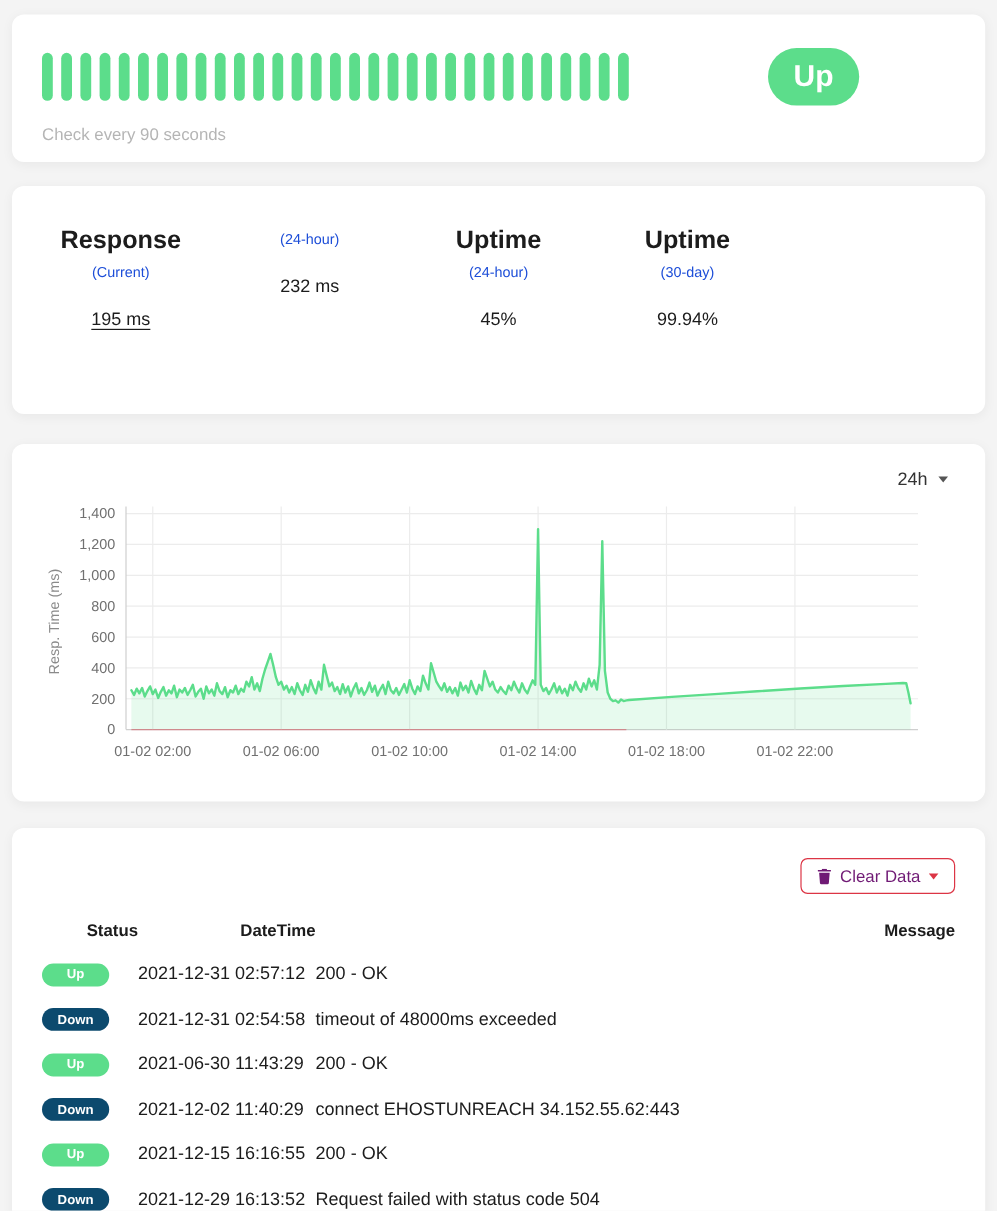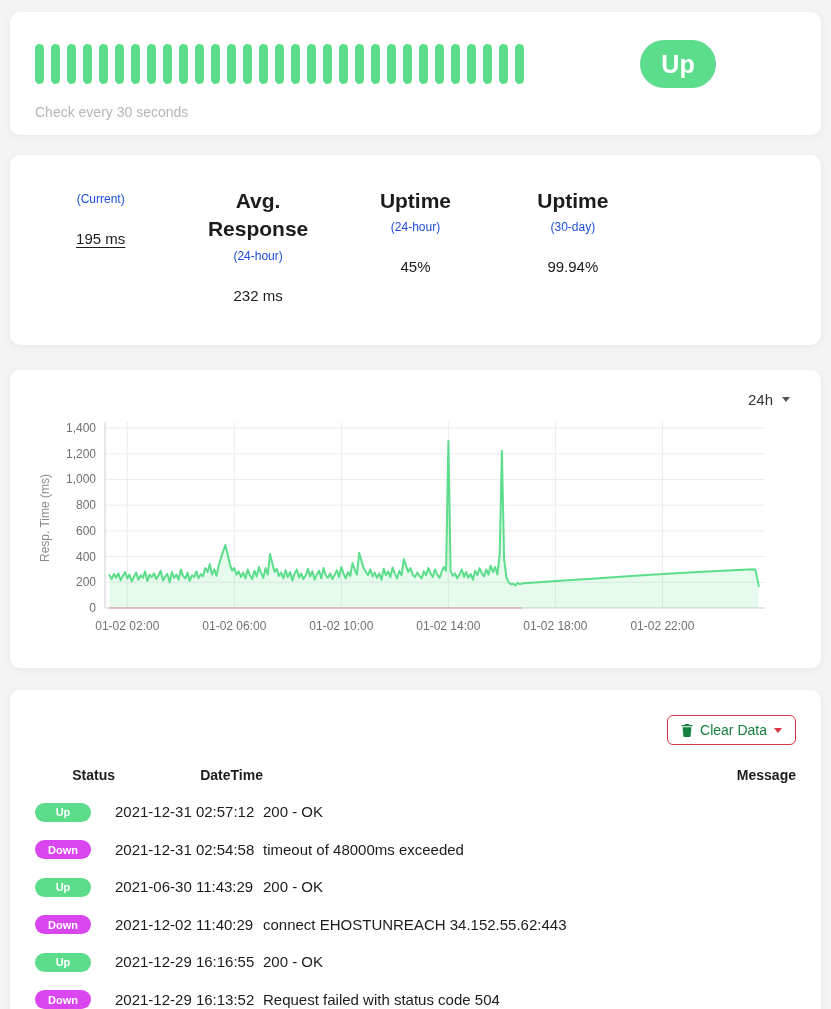--- a/index.html
+++ b/index.html
@@ -54,40 +54,40 @@
   }
   svg.chart { display: block; margin-top: 4px; }
   svg.chart text.tick  { font-family: "Liberation Sans", sans-serif; font-size: 12px; fill: #707070; }
   svg.chart text.ylabel{ font-family: "Liberation Sans", sans-serif; font-size: 12px; fill: #8a8a8a; }
 
   
   .card-table { margin-top: 22px; height: 400px; padding: 25px; }
   .table-toolbar { display: flex; justify-content: flex-end; }
   .clear-btn {
     display: inline-flex; align-items: center; gap: 7px;
-    background: #fff; border: 1px solid #dc3545; color: #15803d;
+    background: #fff; border: 1px solid #dc3545; color: #701a75;
     border-radius: 6px; height: 30px; padding: 0 13px;
     font-family: "Liberation Sans", sans-serif; font-size: 14px; cursor: pointer;
   }
   .clear-btn .caret-down { border-top-color: #dc3545; }
   table.events { width: 100%; border-collapse: collapse; margin-top: 14px; }
   table.events th {
     text-align: right; font-size: 14px; font-weight: 700; color: #1c1c1c;
     padding: 8px 0 10px;
   }
   table.events td { font-size: 15px; color: #1c1c1c; padding: 9px 0; vertical-align: middle; }
   col.c-status { width: 80px; }
   col.c-datetime { width: 148px; }
   .badge {
     display: inline-flex; align-items: center; justify-content: center;
     width: 56px; height: 19px; border-radius: 10px;
     color: #fff; font-size: 11px; font-weight: 700;
   }
   .badge.up { background: #5cdd8b; }
-  .badge.down { background: #d946ef; }
+  .badge.down { background: #0c4a6e; }
 </style>
 </head>
 <body>
 
 <div class="card card-monitor">
   <div class="monitor-row">
     <div class="beats">
         <div class="beat up"></div>
         <div class="beat up"></div>
         <div class="beat up"></div>
@@ -115,31 +115,31 @@
         <div class="beat up"></div>
         <div class="beat up"></div>
         <div class="beat up"></div>
         <div class="beat up"></div>
         <div class="beat up"></div>
         <div class="beat up"></div>
         <div class="beat up"></div>
       </div>
     <div class="status-pill">Up</div>
   </div>
-  <div class="check-interval">Check every 30 seconds</div>
+  <div class="check-interval">Check every 90 seconds</div>
 </div>
 
 <div class="card card-stats">
   <div class="stat">
+    <div class="stat-title">Response</div>
     <div class="stat-sub">(Current)</div>
     <div class="stat-value underline">195 ms</div>
   </div>
 
   <div class="stat">
-    <div class="stat-title">Avg. Response</div>
     <div class="stat-sub">(24-hour)</div>
     <div class="stat-value">232 ms</div>
   </div>
 
   <div class="stat">
     <div class="stat-title">Uptime</div>
     <div class="stat-sub">(24-hour)</div>
     <div class="stat-value">45%</div>
   </div>
 
@@ -240,21 +240,21 @@
   </tr>
 
   <tr>
     <td><span class="badge down">Down</span></td>
     <td>2021-12-02 11:40:29</td>
     <td>connect EHOSTUNREACH 34.152.55.62:443</td>
   </tr>
 
   <tr>
     <td><span class="badge up">Up</span></td>
-    <td>2021-12-29 16:16:55</td>
+    <td>2021-12-15 16:16:55</td>
     <td>200 - OK</td>
   </tr>
 
   <tr>
     <td><span class="badge down">Down</span></td>
     <td>2021-12-29 16:13:52</td>
     <td>Request failed with status code 504</td>
   </tr>
 </tbody>
   </table>

